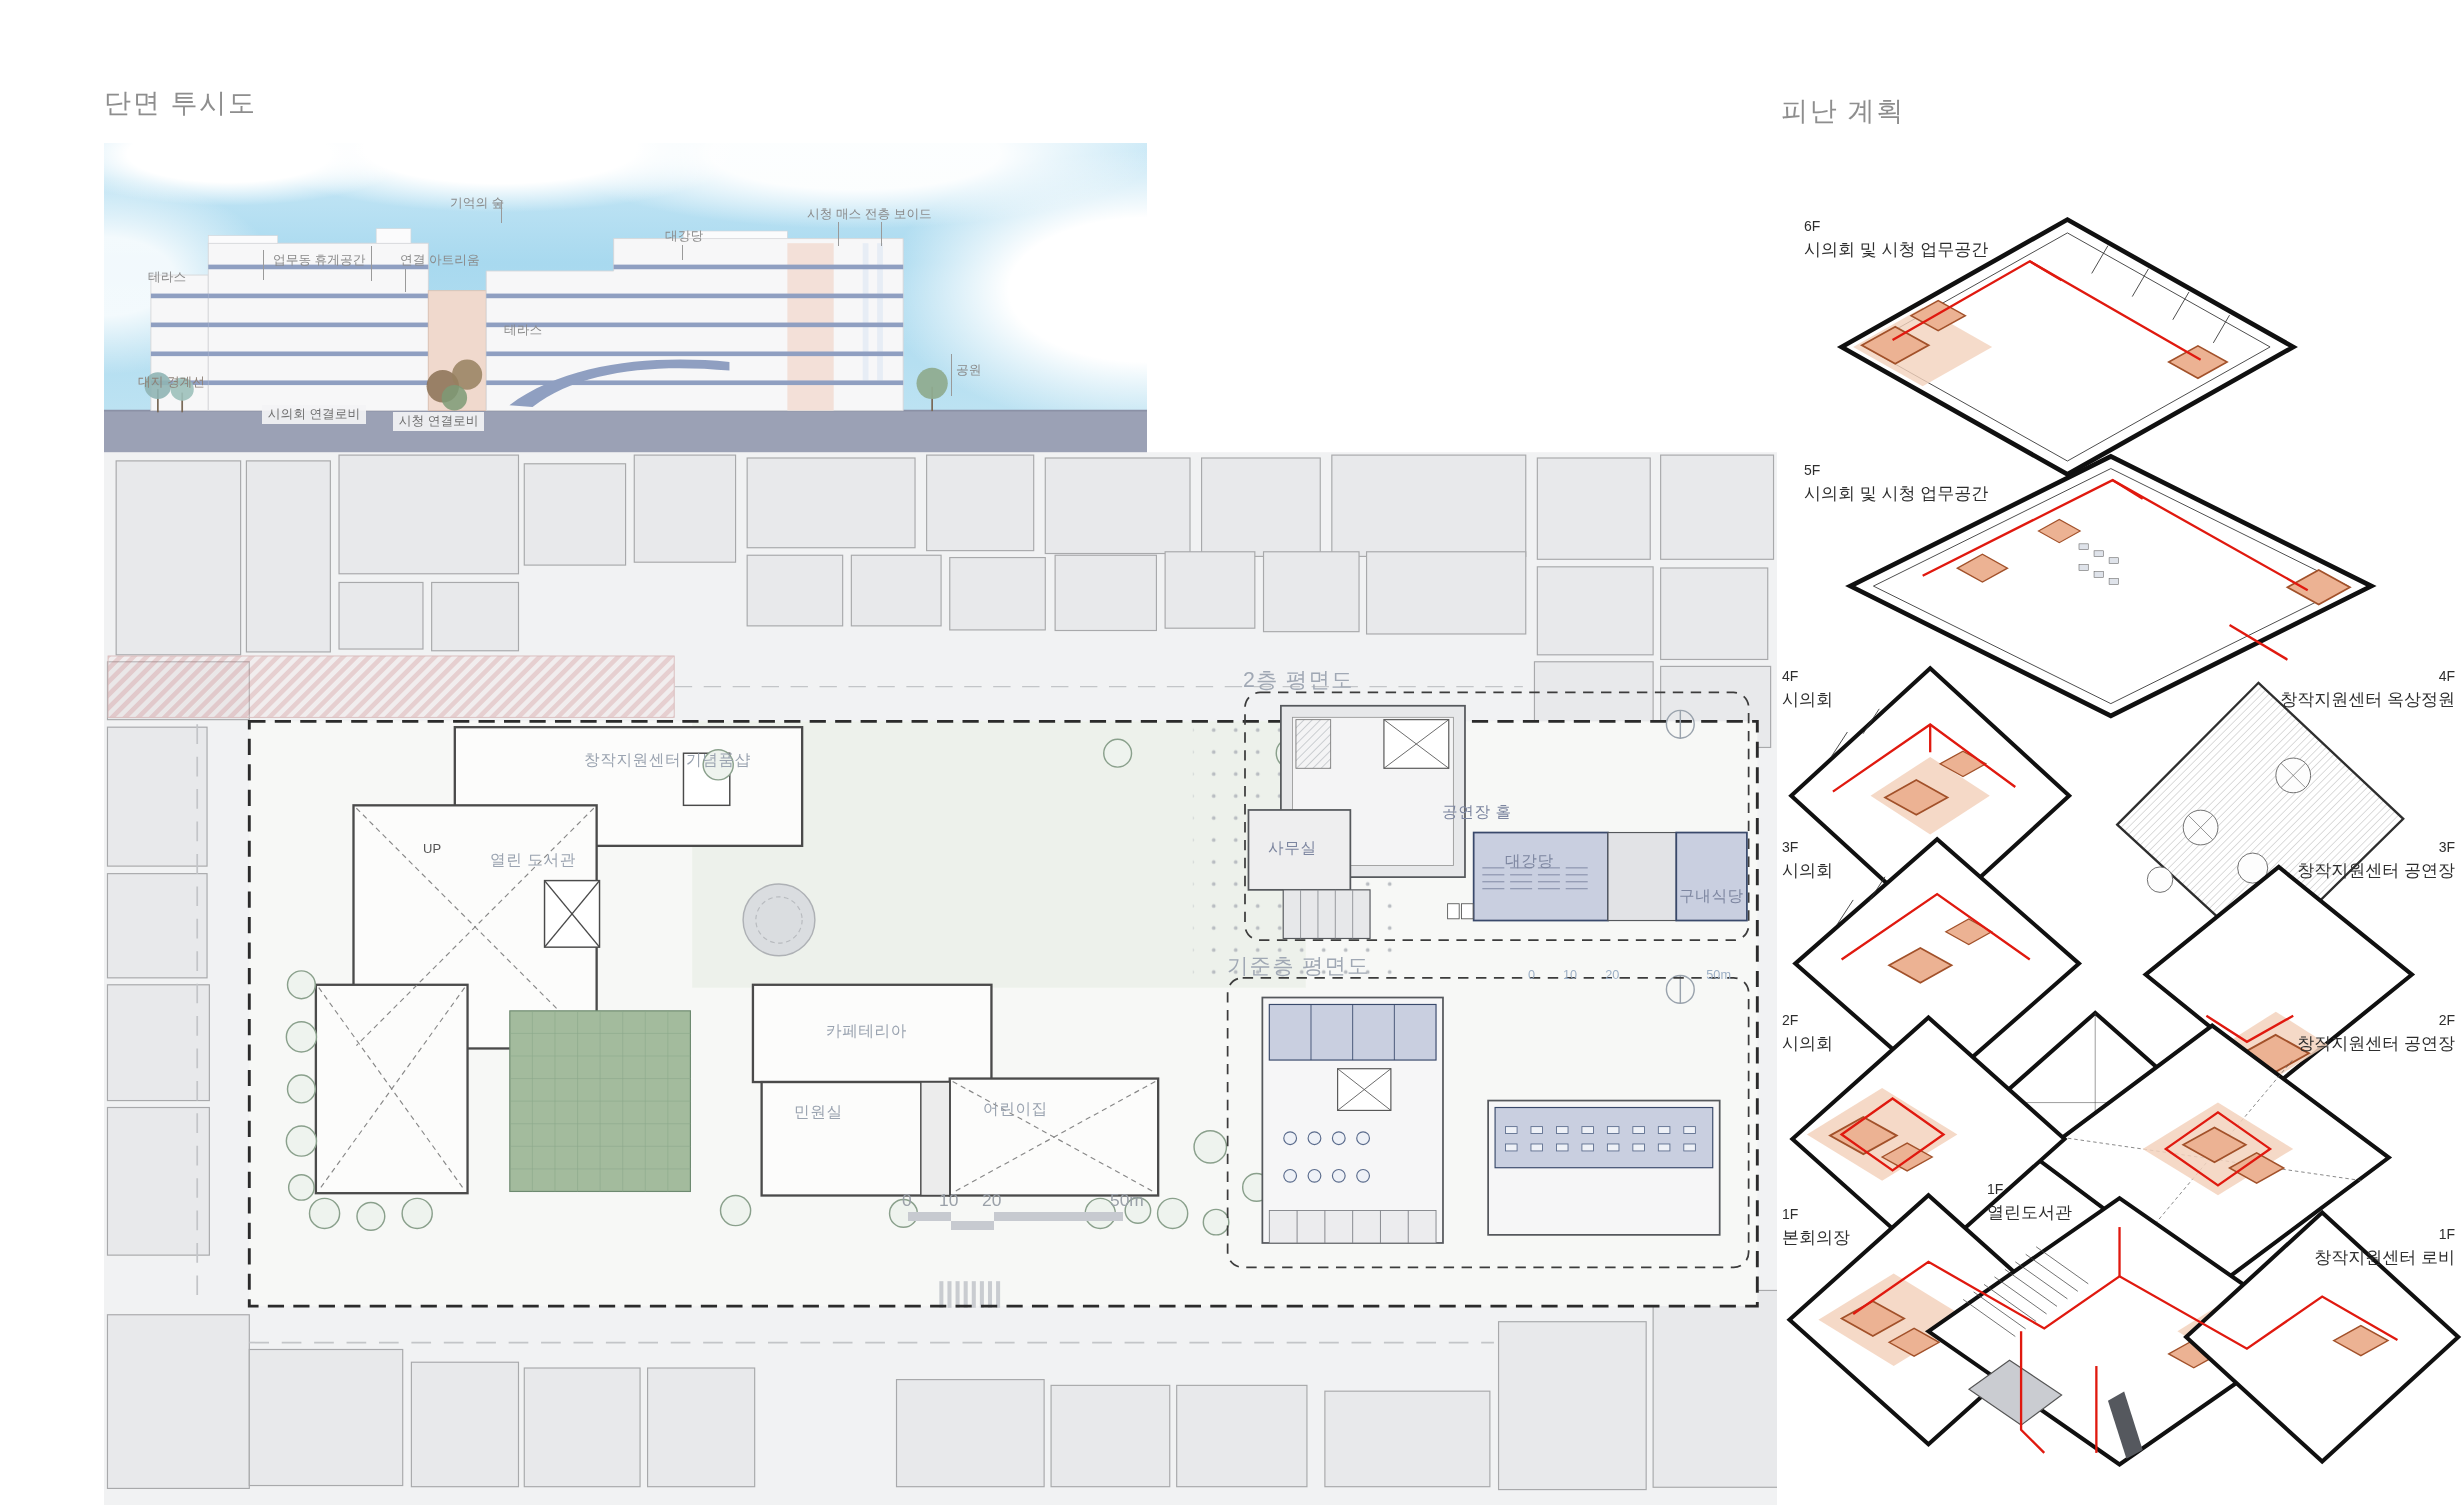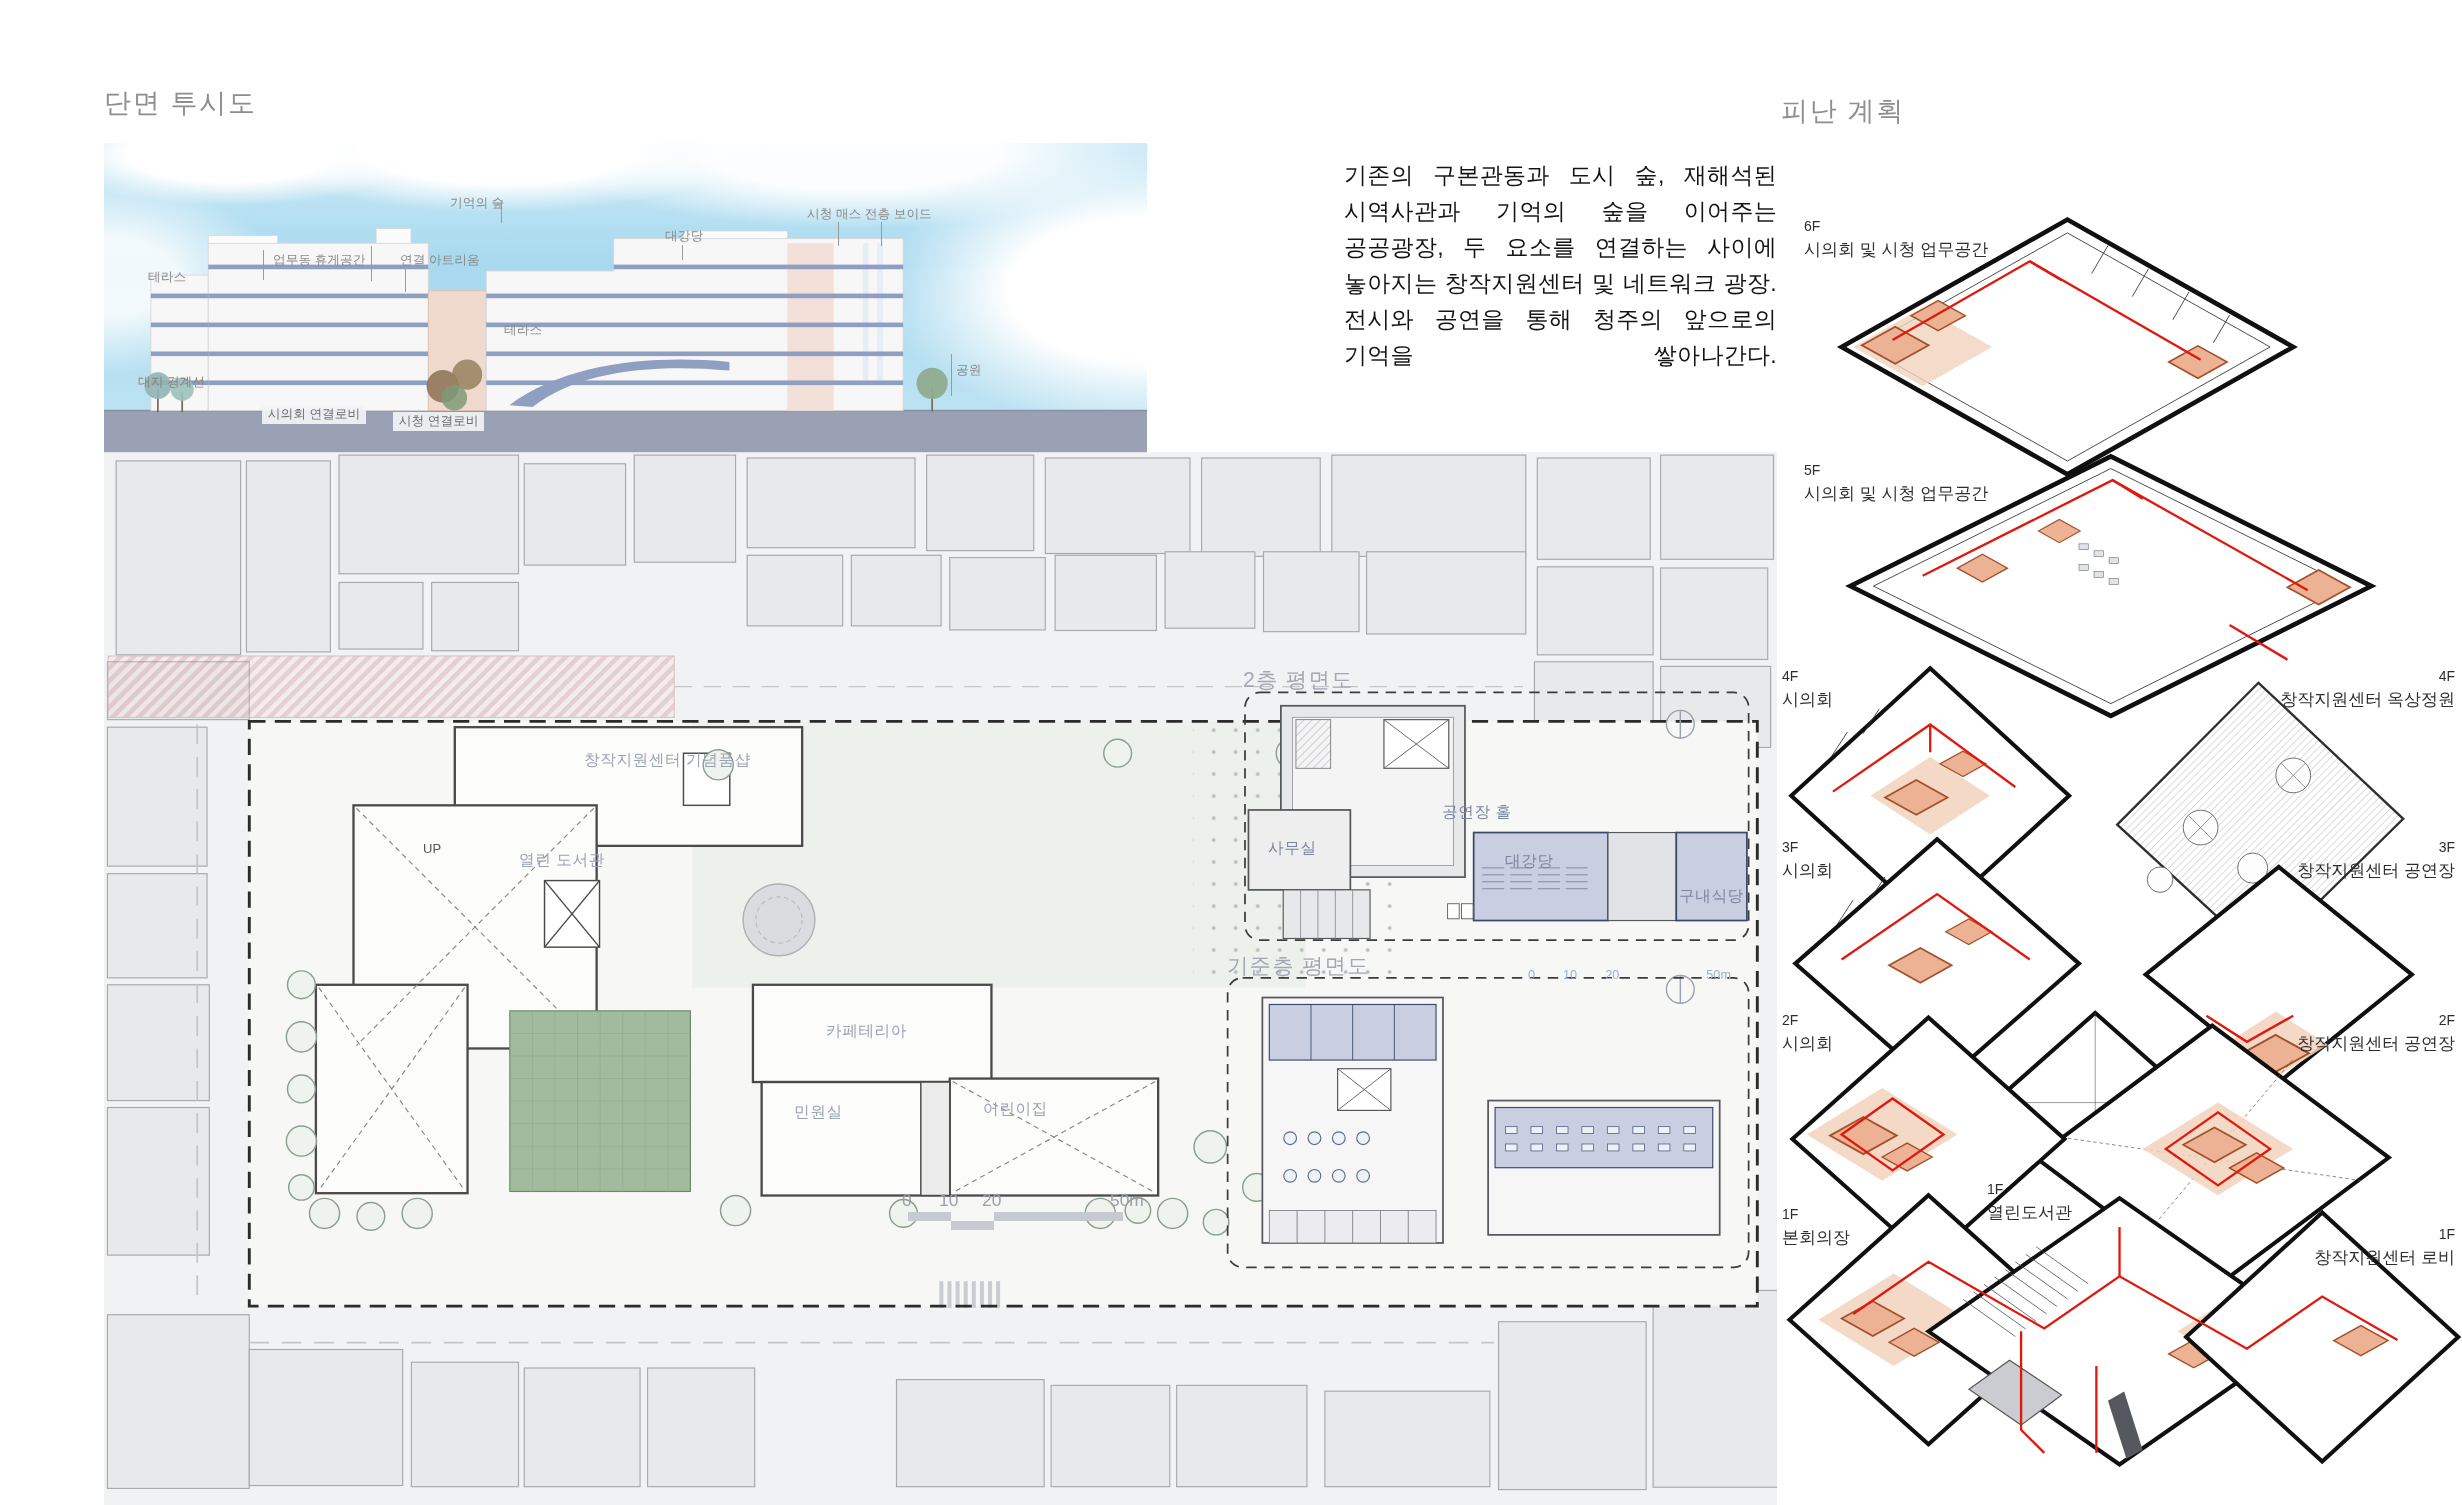--- a/index.html
+++ b/index.html
@@ -113,21 +113,20 @@
   <div class="t slabel" style="left:400px;top:252px;">연결 아트리움</div>
   <div class="lead" style="left:405px;top:269px;height:23px;"></div>
   <div class="t slabel" style="left:148px;top:269px;">테라스</div>
   <div class="t slabel" style="left:504px;top:322px;">테라스</div>
   <div class="t slabel" style="left:138px;top:374px;color:#8d8178;">대지 경계선</div>
   <div class="t slabel chip" style="left:262px;top:405px;">시의회 연결로비</div>
   <div class="t slabel chip" style="left:353px;top:412px;margin-left:40px;">시청 연결로비</div>
   <div class="t slabel" style="left:956px;top:362px;">공원</div>
   <div class="lead" style="left:951px;top:354px;height:42px;"></div>
 
-  <div class="t desc" style="left:1344px;top:157px;width:433px;white-space:normal;">기존의 구본관동과 도시 숲, 재해석된 시역사관과 기억의 숲을 이어주는 공공광장, 두 요소를 연결하는 사이에 놓아지는 창작지원센터 및 네트워크 광장. 전시와 공연을 통해 청주의 앞으로의 기억을 쌓아나간다.</div>
 
   <div class="t gray-title" style="left:123px;top:486px;">1층 배치 평면도</div>
 
   <svg style="left:104px;top:452px;" width="1673" height="1054" viewBox="179 780 2890 1820">
     <defs>
       <pattern id="hat" width="10" height="10" patternTransform="rotate(45)" patternUnits="userSpaceOnUse">
         <line x1="0" y1="0" x2="0" y2="10" stroke="#9aa0a6" stroke-width="1.6"></line>
       </pattern>
       <pattern id="dots" width="38" height="38" patternUnits="userSpaceOnUse">
         <circle cx="6" cy="6" r="3.2" fill="#b9bdc2"></circle>
@@ -370,21 +369,21 @@
         <rect x="2688" y="1975" width="20" height="12"></rect>
           <rect x="2732" y="1975" width="20" height="12"></rect>
         <rect x="2776" y="1975" width="20" height="12"></rect>
           <rect x="2820" y="1975" width="20" height="12"></rect>
         <rect x="2864" y="1975" width="20" height="12"></rect>
           <rect x="2908" y="1975" width="20" height="12"></rect>
       </g>
     </g>
   </svg>
 
-  <div class="t plabel" style="left:490px;top:850px;margin-left:29px;">열린 도서관</div>
+  <div class="t plabel" style="left:490px;top:850px;">열린 도서관</div>
   <div class="t plabel" style="left:584px;top:750px;">창작지원센터 기념품샵</div>
   <div class="t plabel" style="left:826px;top:1021px;">카페테리아</div>
   <div class="t plabel" style="left:794px;top:1102px;">민원실</div>
   <div class="t plabel" style="left:983px;top:1099px;">어린이집</div>
   <div class="t up" style="left:423px;top:841px;">UP</div>
 
   <div class="scale-num" style="left:902px;top:1190px;">0</div>
   <div class="scale-num" style="left:939px;top:1190px;">10</div>
   <div class="scale-num" style="left:982px;top:1190px;">20</div>
   <div class="scale-num" style="left:1110px;top:1190px;">50m</div>

